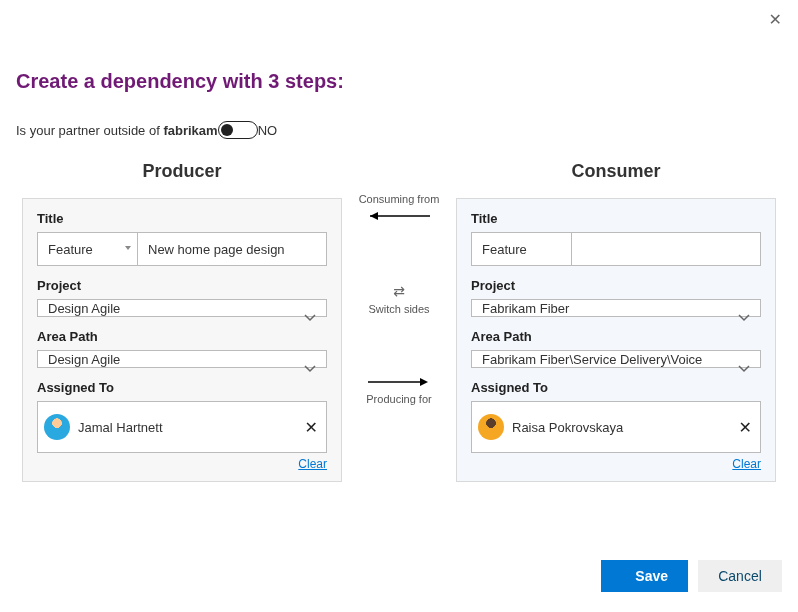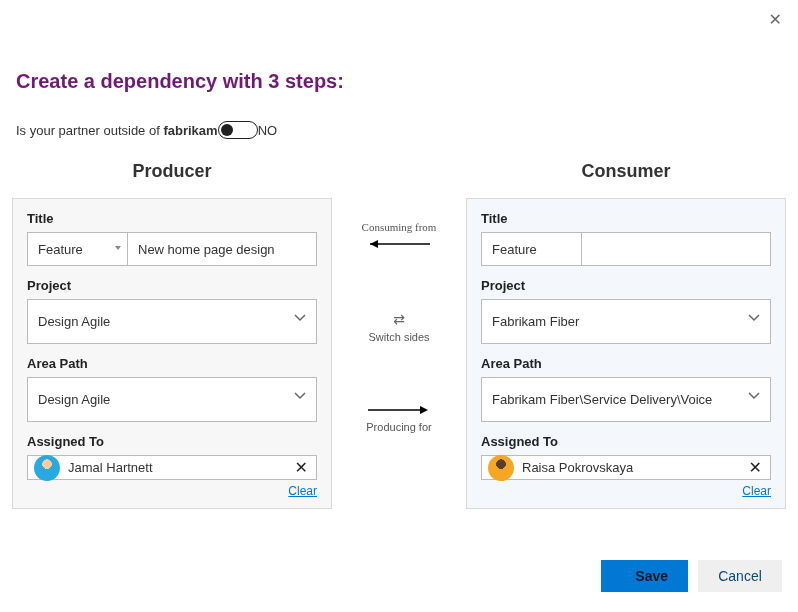--- a/index.html
+++ b/index.html
@@ -56,21 +56,21 @@
     background: #222;
   }
   .toggle-state {
     font-weight: 400;
     font-size: 13px;
   }
 
   .cols {
     display: flex;
     align-items: flex-start;
-    padding: 0 12px;
+    padding: 0 22px;
     gap: 10px;
   }
   .panel {
     width: 320px;
     border: 1px solid #d9d9d9;
     padding: 12px 14px 10px 14px;
   }
   .panel.producer { background: #f7f7f7; }
   .panel.consumer { background: #f4f8fc; }
 
@@ -138,37 +138,37 @@
   .title-text {
     flex: 1;
     padding: 8px 10px;
     display: flex;
     align-items: center;
   }
 
   .select {
     border: 1px solid #bbb;
     background: #fff;
-    height: 45px;
+    height: 18px;
     padding: 0 10px;
     display: flex;
-    align-items: center;
+    align-items: flex-end;
     position: relative;
   }
   .chevron {
     position: absolute;
     right: 10px;
     top: 14px;
   }
   .chevron svg { display: block; }
 
   .person {
     border: 1px solid #bbb;
     background: #fff;
-    height: 25px;
+    height: 52px;
     display: flex;
     align-items: center;
     padding: 0 8px 0 6px;
     position: relative;
   }
   .avatar {
     width: 26px;
     height: 26px;
     border-radius: 50%;
     margin-right: 8px;
@@ -208,21 +208,21 @@
     height: 32px;
     min-width: 84px;
     padding: 0 20px;
     display: flex;
     align-items: center;
     justify-content: center;
     font-size: 14px;
     cursor: pointer;
     border: none;
   }
-  .btn-primary { background: #0078d4; color: #0f172a; font-weight: 600; padding-left: 34px; }
+  .btn-primary { background: #0078d4; color: #ffffff; font-weight: 600; padding-left: 34px; }
   .btn-secondary { background: #efefef; color: #0c4a6e; }
 </style>
 </head>
 <body>
 
 <span class="close-x">✕</span>
 
 <div class="header">
   <div class="title-line">Create a dependency with 3 steps:</div>
 </div>
@@ -288,21 +288,21 @@
           <span>Jamal Hartnett</span>
           <span class="person-x">✕</span>
         </div>
         <div class="clear-link">Clear</div>
       </div>
 
     </div>
   </div>
 
   <div class="middle">
-    <div class="middle-section" style="margin-top:28px;font-family:Liberation Serif, serif;">
+    <div class="middle-section" style="">
       <span>Consuming from</span>
       <svg class="arrow-svg" width="70" height="14" viewBox="0 0 70 14">
         <line x1="6" y1="7" x2="66" y2="7" stroke="#000" stroke-width="1.5"></line>
         <path d="M6 7 L14 3 L14 11 Z" fill="#000"></path>
       </svg>
     </div>
 
     <div class="middle-section" style="margin-top:60px;">
       <span class="swap-icon">⇄</span>
       <span>Switch sides</span>

